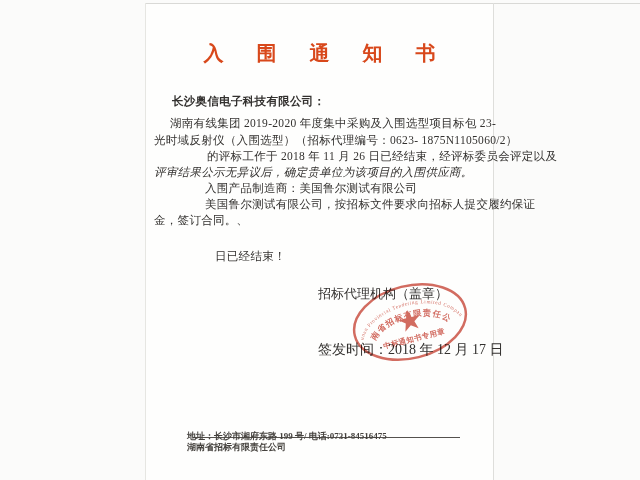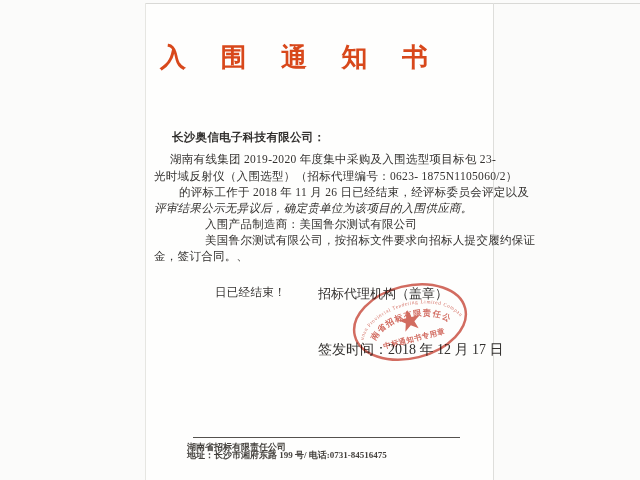--- a/index.html
+++ b/index.html
@@ -10,47 +10,47 @@
   }
   .scan-edge-top{position:absolute;left:146px;top:3px;width:494px;height:1px;background:#d9d9d6;}
   .scan-edge-left{position:absolute;left:145px;top:3px;width:1px;height:477px;background:#e6e6e2;}
   .scan-edge-right{position:absolute;left:493px;top:3px;width:1px;height:477px;background:#dededb;}
   .page{
     position:absolute;left:146px;top:4px;width:347px;height:476px;
     background:#fefefd;
   }
   .doc-title{
     position:absolute;left:146px;top:40px;width:347px;
-    text-align:left;
-    font-size:26px;font-weight:700;letter-spacing:14px;text-indent:14px;
+    text-align:center;
+    font-size:20px;font-weight:700;letter-spacing:14px;text-indent:14px;
     color:#d8481b;
     white-space:nowrap;
   }
   .bline{
     position:absolute;white-space:nowrap;
-    font-size:11.5px;color:#33312f;letter-spacing:0.3px;margin-top:36px;
+    font-size:11.5px;color:#33312f;letter-spacing:0.3px;
   }
   .line-0{left:172px;top:94px;font-weight:600;}
   .line-1{left:170px;top:116px;}
   .line-2{left:154px;top:133px;}
-  .line-3{left:142px;top:149px;padding-left:37px;}
+  .line-3{left:170px;top:149px;padding-left:37px;}
   .line-4{left:154px;top:165px;font-style:italic;}
   .line-5{left:205px;top:181px;font-weight:400;}
   .line-6{left:205px;top:197px;}
   .line-7{left:154px;top:213px;}
   .line-8{left:215px;top:249px;}
   .sig-line{position:absolute;left:318px;top:285px;font-size:13px;color:#33312f;white-space:nowrap;}
   .date-line{position:absolute;left:318px;top:341px;font-size:14px;color:#33312f;white-space:nowrap;}
   .stamp{
     position:absolute;left:348px;top:280px;width:124px;height:84px;
     opacity:0.82;mix-blend-mode:multiply;
   }
   .footer-rule{position:absolute;left:193px;top:437px;width:267px;height:1px;background:#55524e;}
   .footer-company{position:absolute;left:187px;top:441px;font-size:9px;font-weight:700;color:#45423e;white-space:nowrap;}
-  .footer-contact{position:absolute;left:187px;top:449px;font-size:9px;font-weight:700;color:#45423e;white-space:nowrap;}
+  .footer-contact{position:absolute;left:187px;top:430px;font-size:9px;font-weight:700;color:#45423e;white-space:nowrap;}
 </style>
 </head>
 <body>
 
 <div class="page"></div>
 <div class="scan-edge-top"></div>
 <div class="scan-edge-left"></div>
 <div class="scan-edge-right"></div>
 
 <div class="doc-title">入 围 通 知 书</div>

